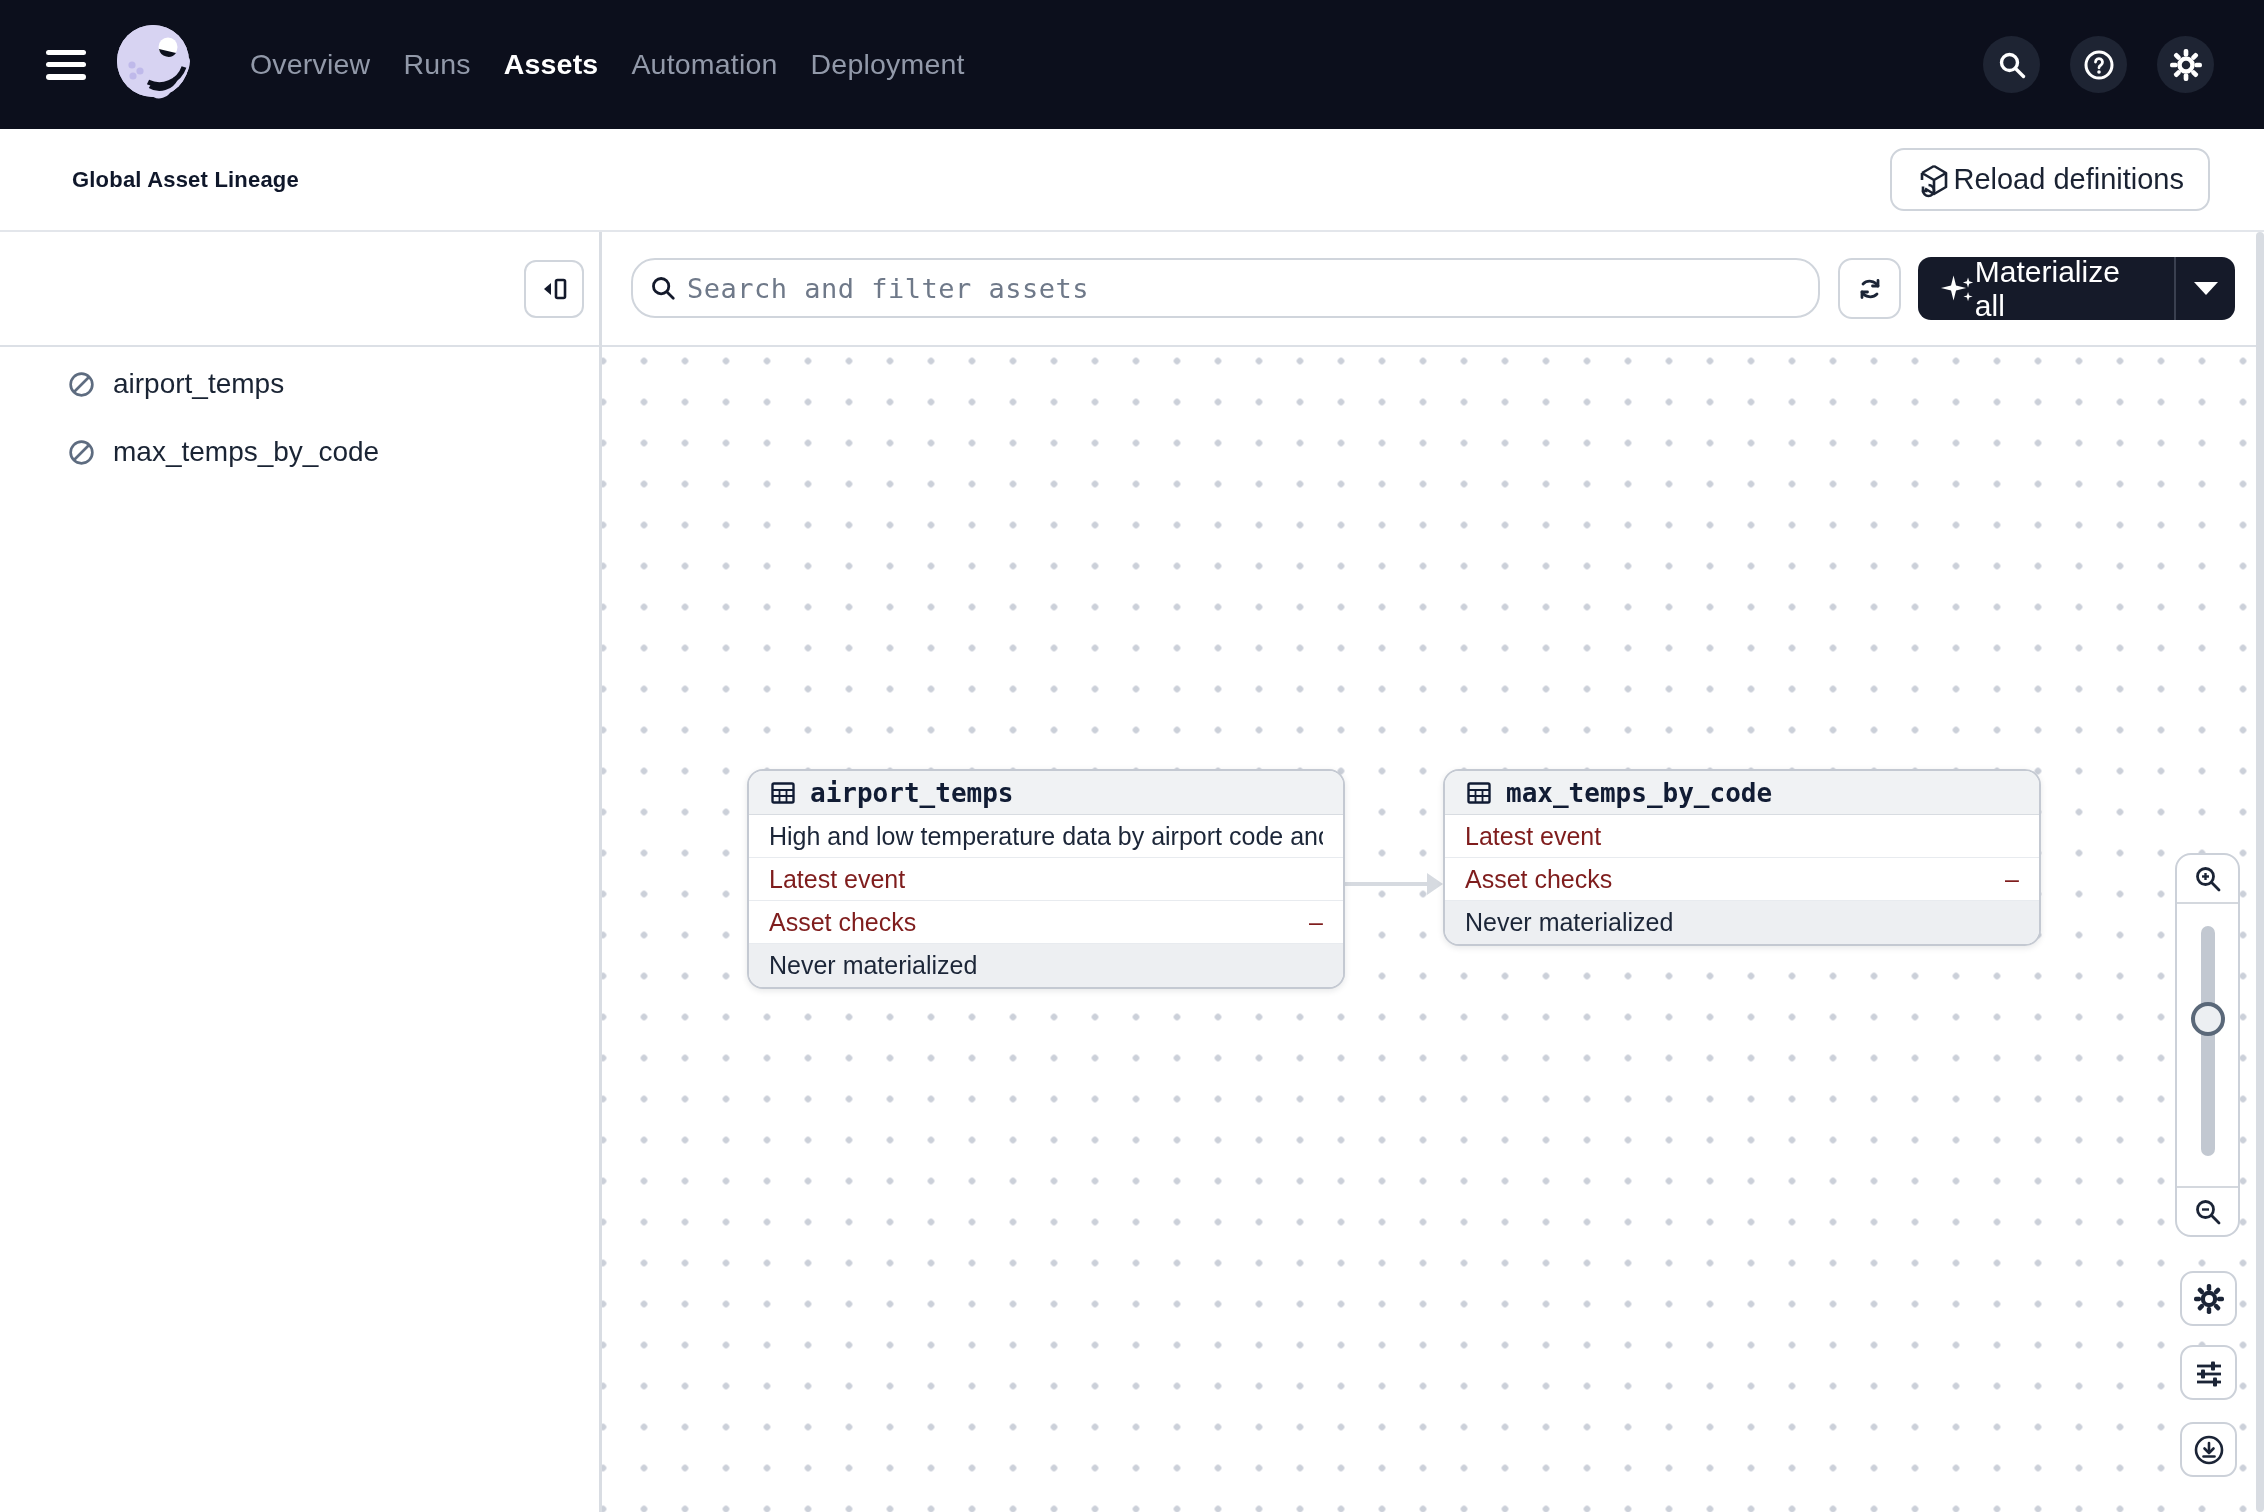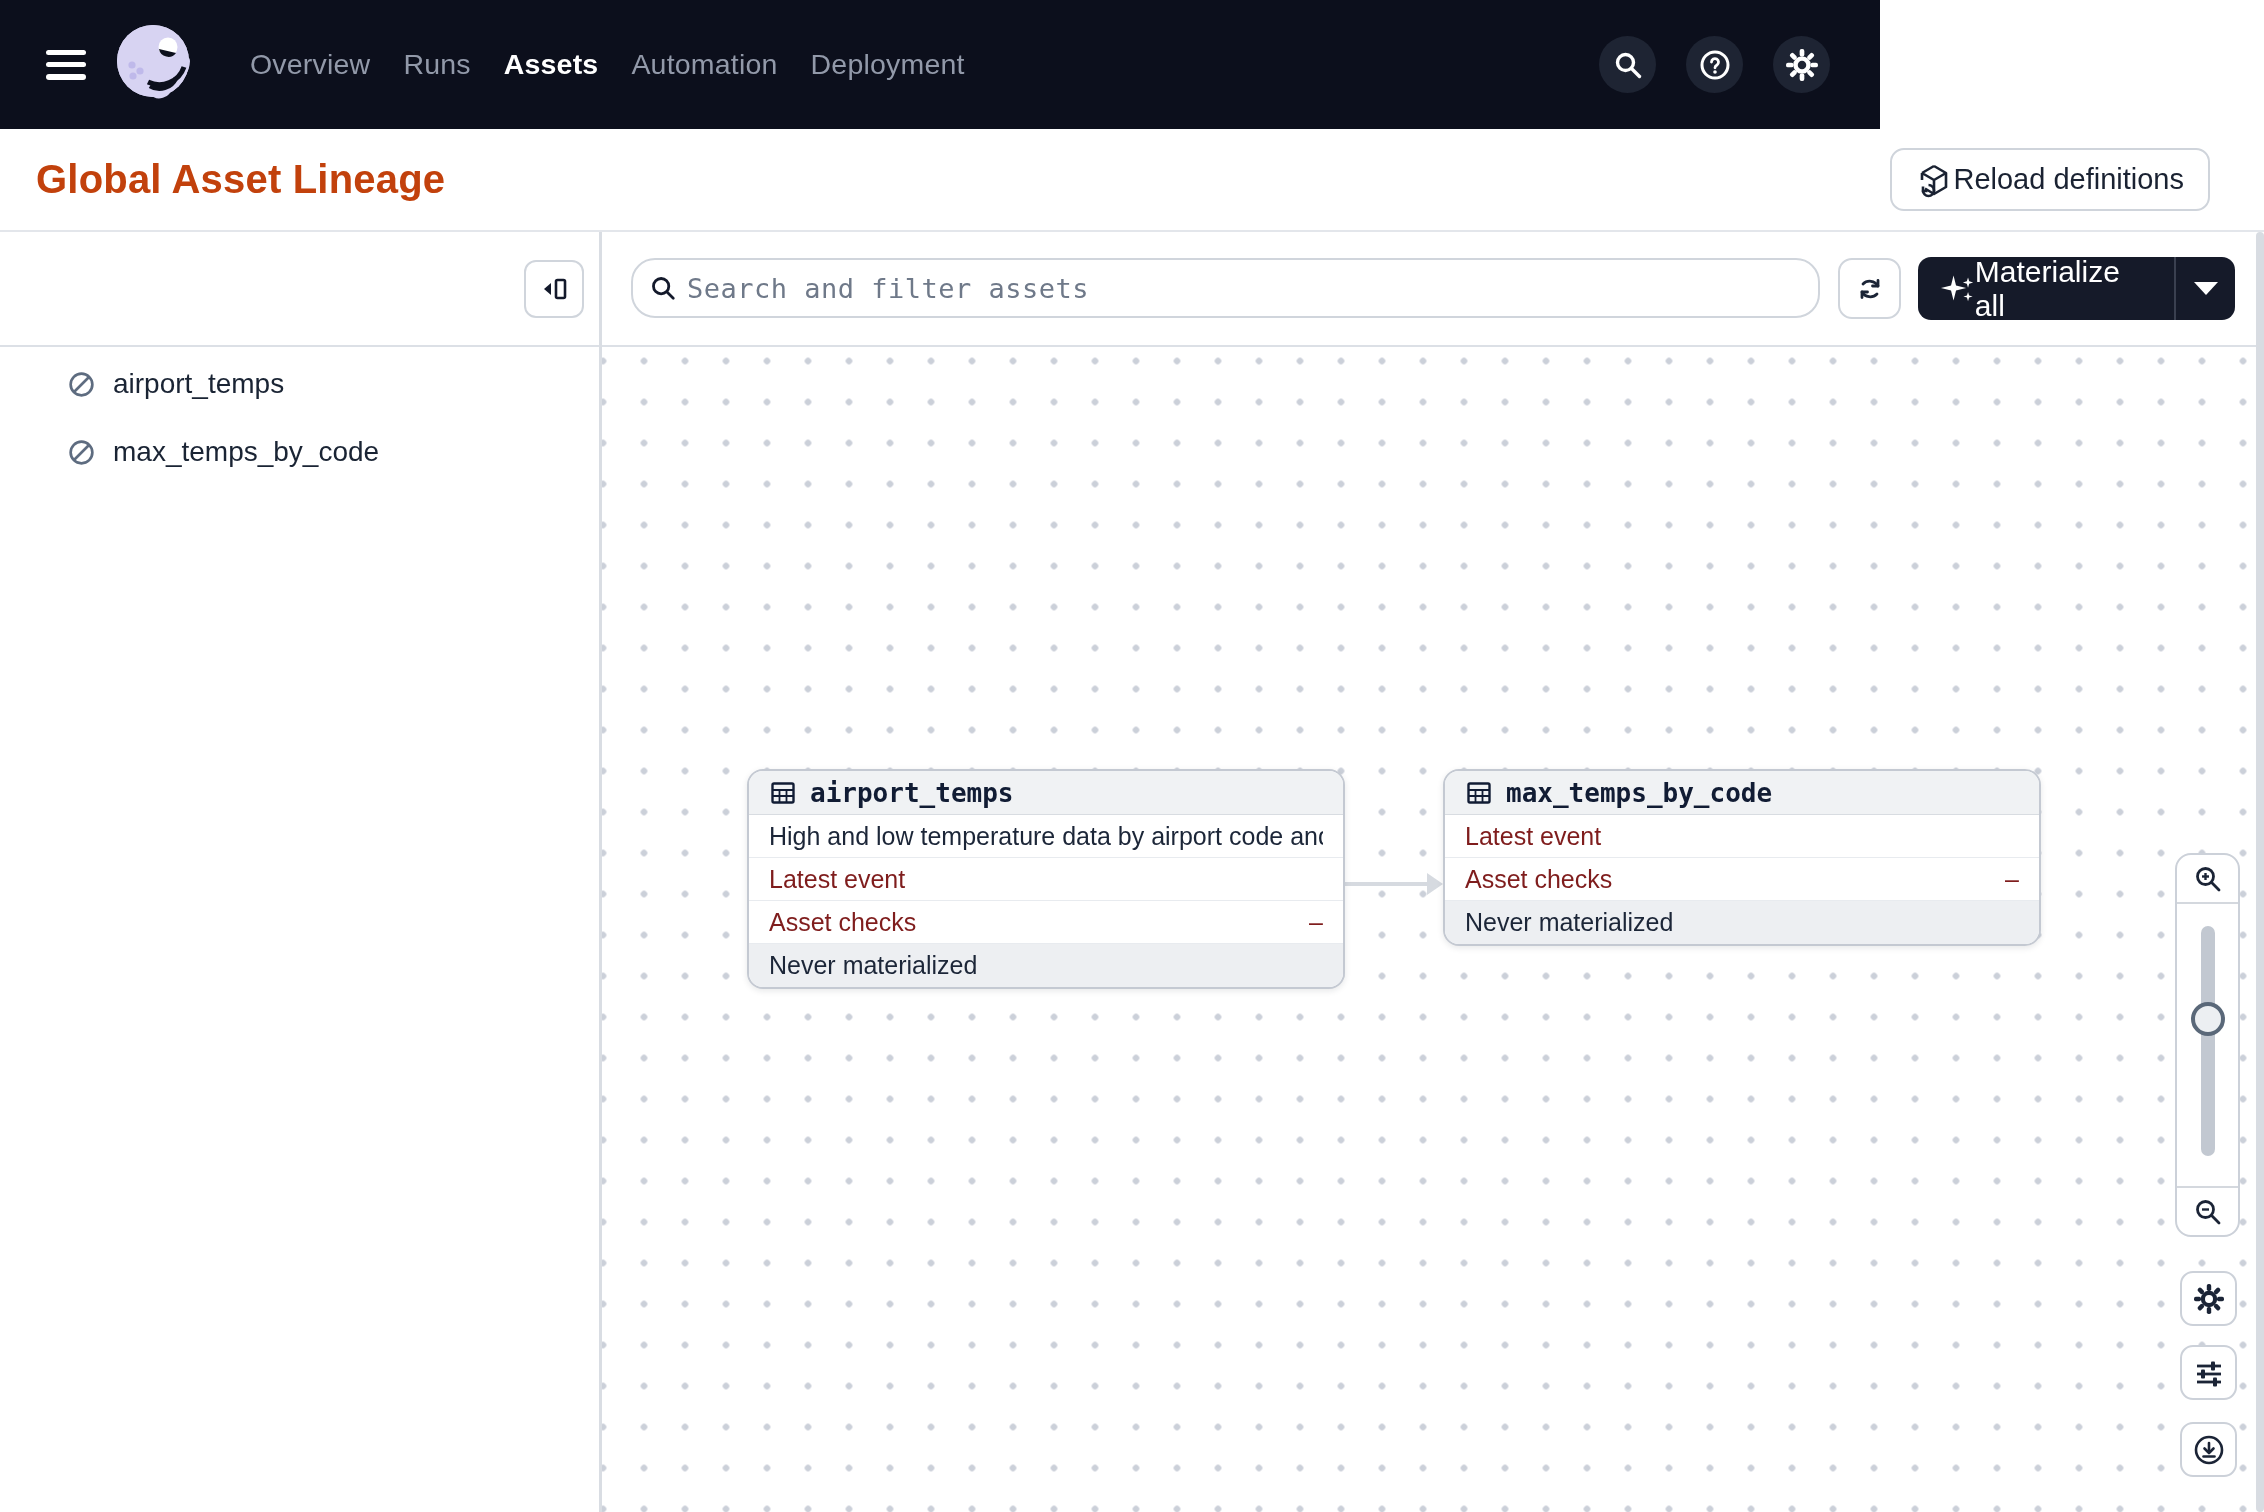--- a/index.html
+++ b/index.html
@@ -6,41 +6,41 @@
   html, body { width: 2264px; height: 1512px; }
   body {
     font-family: "Liberation Sans", sans-serif;
     background: #ffffff;
     position: relative;
     overflow: hidden;
     color: #1B2537;
   }
   
   .navbar {
-    position: absolute; left: 0; top: 0; width: 1880px; height: 129px;
+    position: absolute; left: 0; top: 0; width: 2264px; height: 129px;
     background: #0C0F1C; display: flex; align-items: center;
   }
   .hamburger { margin-left: 46px; width: 40px; height: 30px; display: flex; flex-direction: column; justify-content: space-between; cursor: pointer; }
   .hamburger span { display: block; height: 5.5px; border-radius: 3px; background: #fff; }
   .logo { margin-left: 20px; width: 100px; height: 104px; }
   .nav-links { display: flex; gap: 33px; margin-left: 44px; align-items: center; }
   .nav-link { font-size: 28.5px; font-weight: 500; color: #9299A9; cursor: pointer; letter-spacing: 0.2px; }
   .nav-link.active { color: #ffffff; font-weight: 700; }
   .nav-actions { margin-left: auto; margin-right: 50px; display: flex; gap: 30px; }
   .nav-icon-btn {
     width: 57px; height: 57px; border-radius: 50%; background: #1E2433;
     display: flex; align-items: center; justify-content: center; cursor: pointer;
   }
   
   .page-header {
     position: absolute; left: 0; top: 129px; width: 2264px; height: 103px;
     background: #fff; border-bottom: 2px solid #E3E6EB;
     display: flex; align-items: center;
   }
-  .page-title { margin-left: 36px; font-size: 40px; font-weight: 700; color: #c2410c; letter-spacing: 0.2px; }
+  .page-title { margin-left: 72px; font-size: 22px; font-weight: 700; color: #0f172a; letter-spacing: 0.2px; }
   .reload-btn {
     position: absolute; right: 54px; top: 19px; height: 63px;
     display: flex; align-items: center; gap: 1px; padding: 0 24px;
     background: #fff; border: 2px solid #CFD4DB; border-radius: 14px;
     font-size: 29px; color: #1A2232; cursor: pointer; font-family: inherit;
   }
   
   .toolbar {
     position: absolute; left: 0; top: 232px; width: 2264px; height: 115px;
     background: #fff; border-bottom: 2px solid #DCE0E6;

